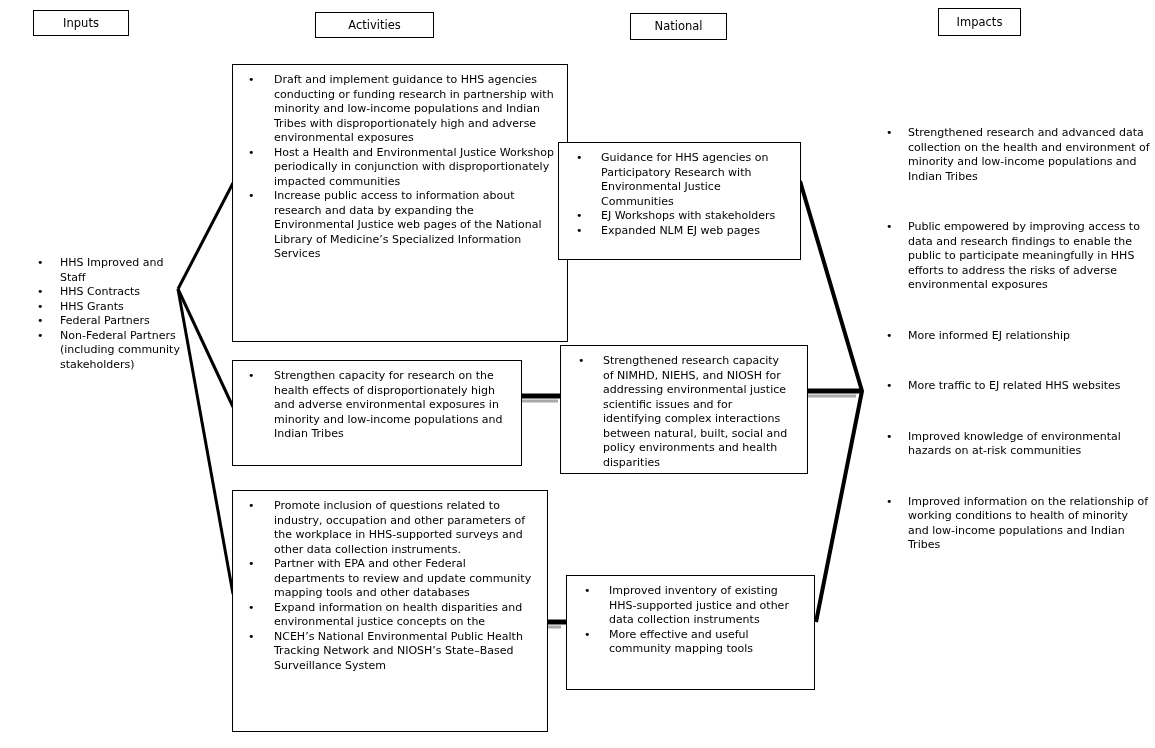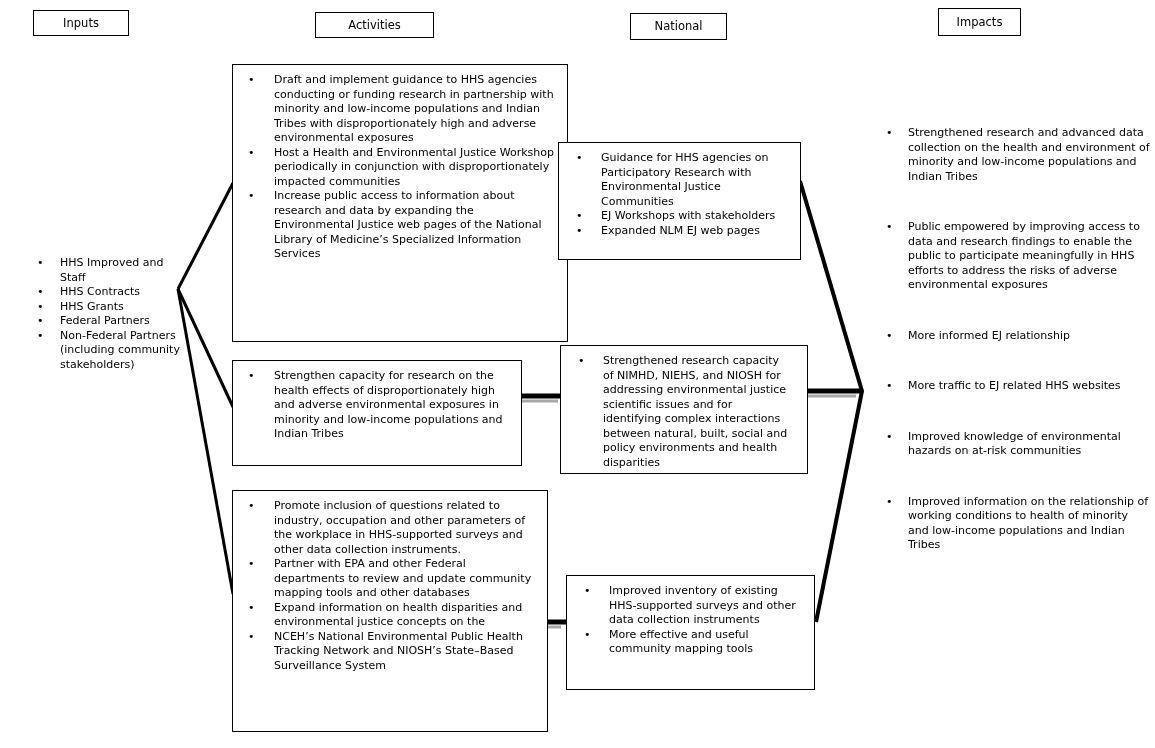--- a/index.html
+++ b/index.html
@@ -148,21 +148,21 @@
       <li>Expanded NLM EJ web pages</li>
     </ul>
   </div>
   <div class="box obox out2">
     <ul class="blist">
       <li>Strengthened research capacity of NIMHD, NIEHS, and NIOSH for addressing environmental justice scientific issues and for identifying complex interactions between natural, built, social and policy environments and health disparities</li>
     </ul>
   </div>
   <div class="box obox out3">
     <ul class="blist">
-      <li>Improved inventory of existing HHS-supported surveys and other data collection instruments</li>
+      <li>Improved inventory of existing HHS-supported justice and other data collection instruments</li>
       <li>More effective and useful community mapping tools</li>
     </ul>
   </div>
 
   <div class="free-list impacts-list">
     <ul class="blist">
       <li>Strengthened research and advanced data collection on the health and environment of minority and low-income populations and Indian Tribes</li>
       <li>Public empowered by improving access to data and research findings to enable the public to participate meaningfully in HHS efforts to address the risks of adverse environmental exposures</li>
       <li>More informed EJ relationship</li>
       <li>More traffic to EJ related HHS websites</li>

